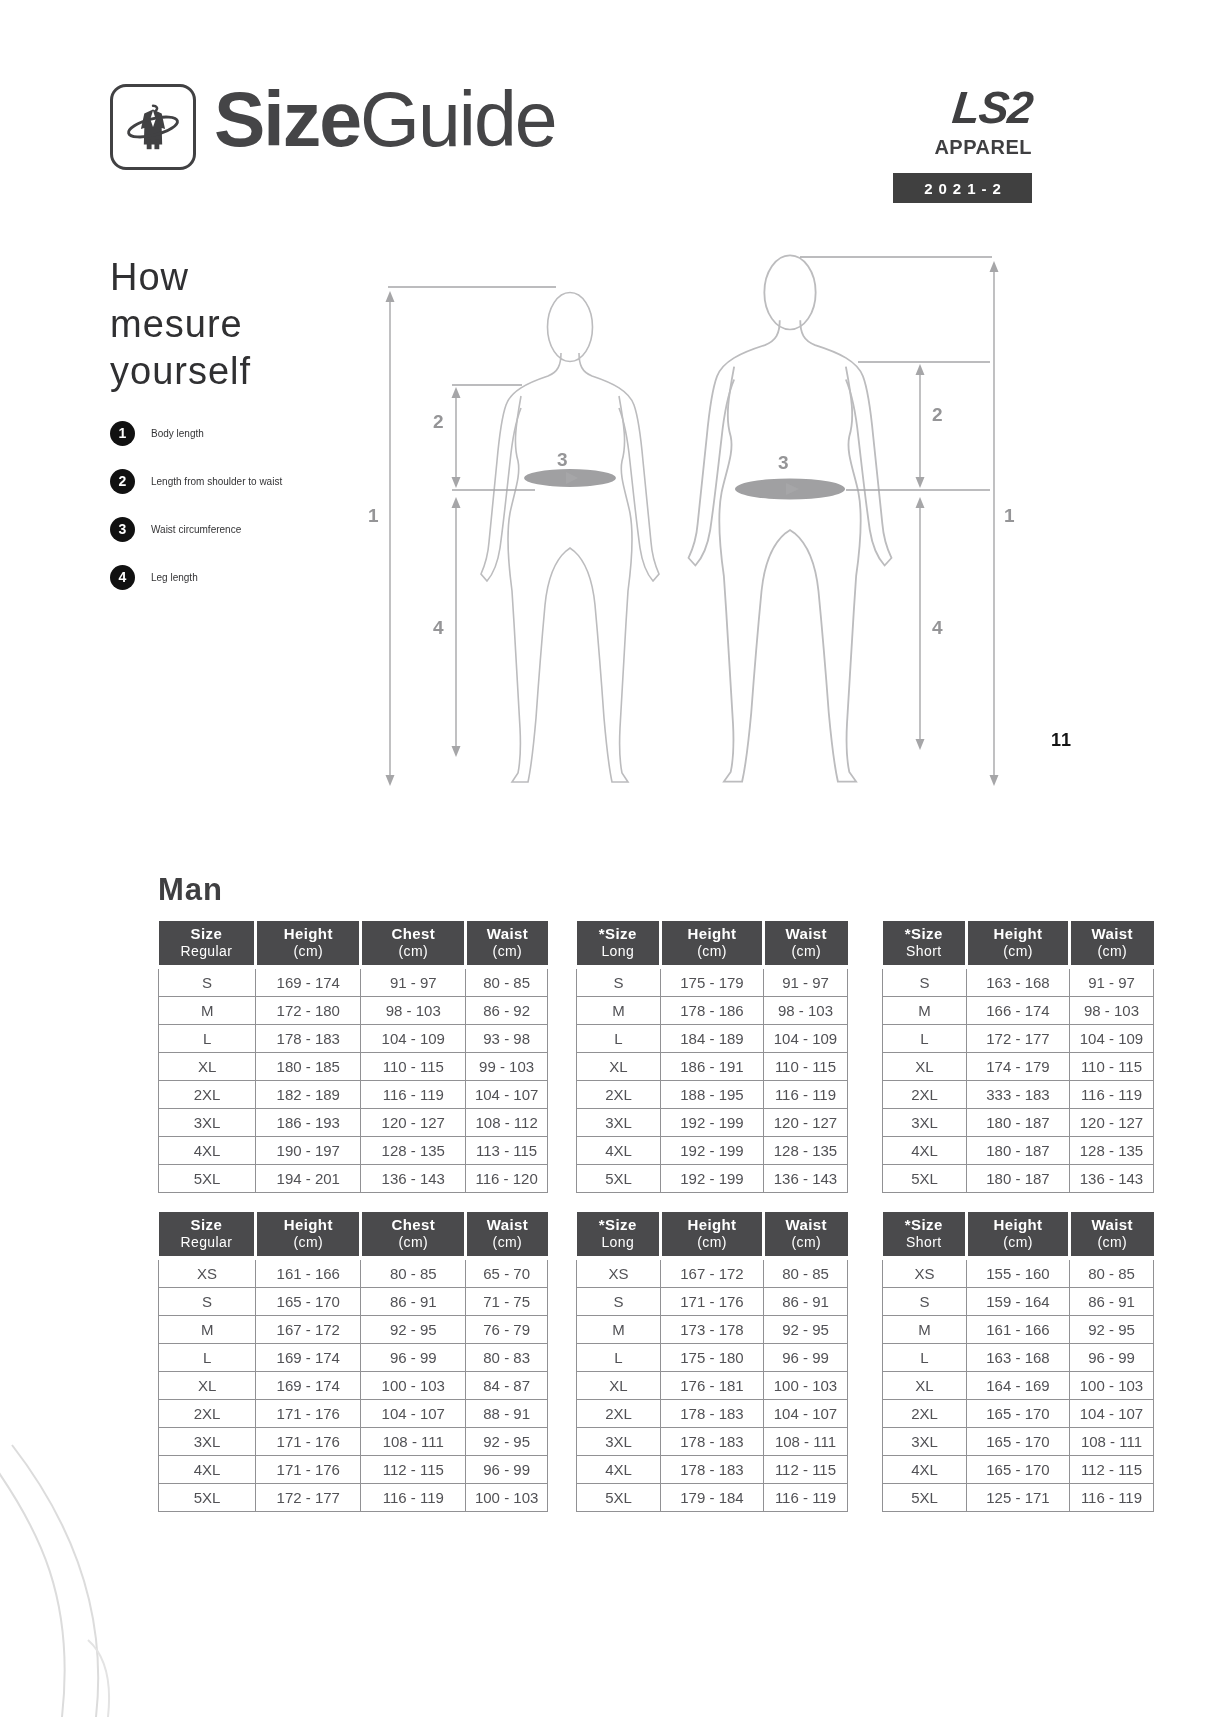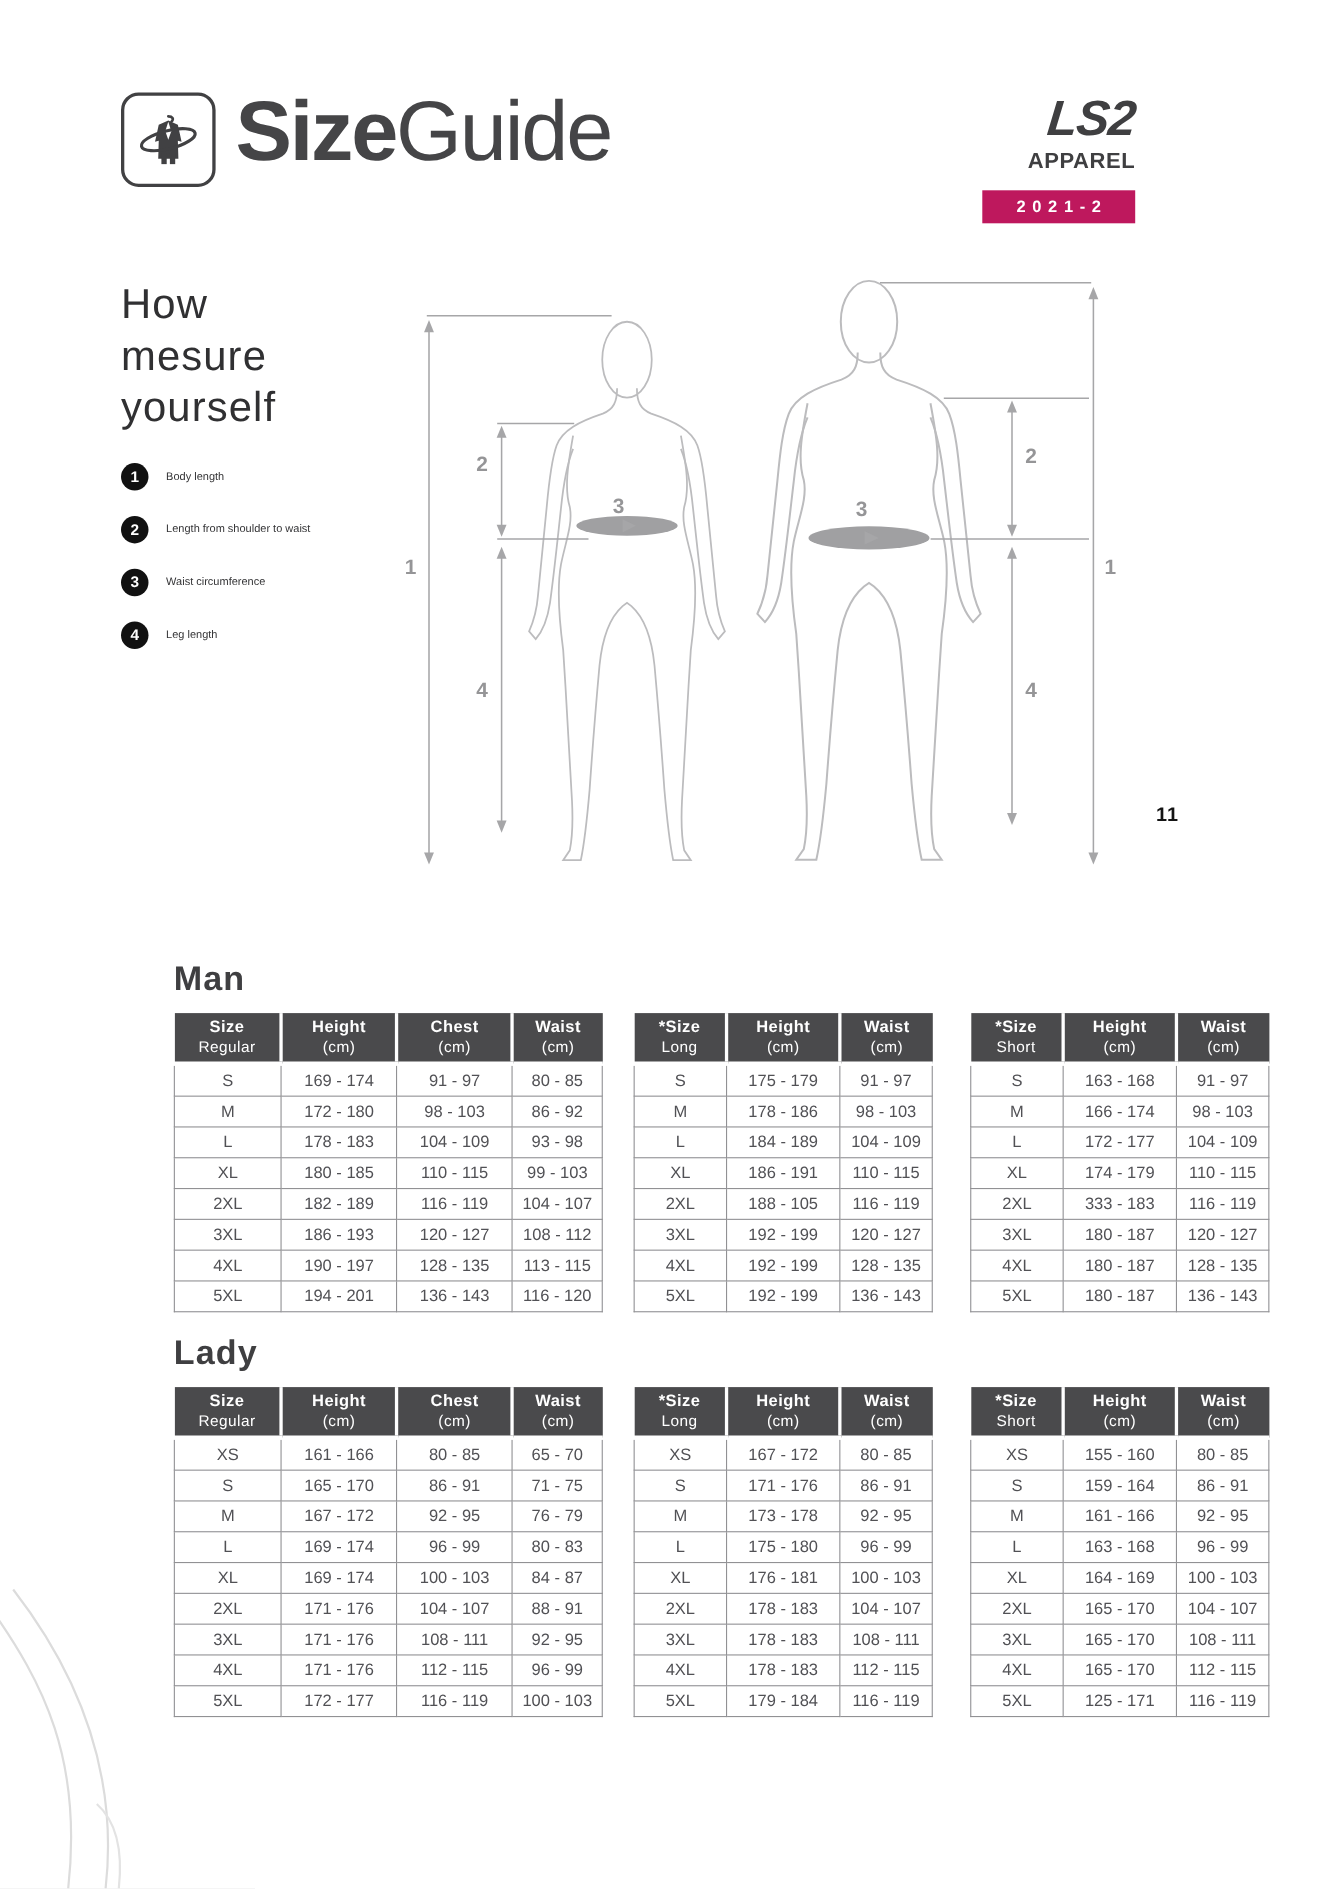--- a/index.html
+++ b/index.html
@@ -20,21 +20,21 @@
   }
   .main-title .bold { font-weight:bold; }
   .main-title .light { font-weight:normal; }
   .brand { position:absolute; left:893px; top:84px; width:139px; text-align:right; }
   .brand-ls2 {
     font-size:45px; font-weight:bold; font-style:italic; color:#3f3f41;
     letter-spacing:-1px; transform:skewX(-6deg); line-height:48px;
   }
   .brand-apparel { font-size:20px; font-weight:bold; color:#3f3f41; letter-spacing:0.5px; line-height:30px; }
   .brand-badge {
-    margin-top:11px; background:#be185d; color:#fff; font-size:15px; font-weight:bold;
+    margin-top:11px; background:#404040; color:#fff; font-size:15px; font-weight:bold;
     letter-spacing:6px; text-align:center; padding:7px 0 6px 6px;
   }
   
   .how-title {
     position:absolute; left:110px; top:254px; font-size:38px; line-height:47px;
     color:#303032; letter-spacing:1px; font-weight:normal;
   }
   .steps { position:absolute; left:110px; top:420px; }
   .step { display:flex; align-items:center; height:26px; margin-bottom:22px; }
   .step-num {
@@ -310,21 +310,21 @@
               <td>184 - 189</td>
               <td>104 - 109</td>
             </tr>
             <tr>
               <td>XL</td>
               <td>186 - 191</td>
               <td>110 - 115</td>
             </tr>
             <tr>
               <td>2XL</td>
-              <td>188 - 105</td>
+              <td>188 - 195</td>
               <td>116 - 119</td>
             </tr>
             <tr>
               <td>3XL</td>
               <td>192 - 199</td>
               <td>120 - 127</td>
             </tr>
             <tr>
               <td>4XL</td>
               <td>192 - 199</td>
@@ -399,21 +399,20 @@
               <td>5XL</td>
               <td>180 - 187</td>
               <td>136 - 143</td>
             </tr>
           </tbody>
         </table>
     </div>
   </div>
 
   <div class="section section-lady">
-    <h2 class="section-title">Lady</h2>
     <div class="tables">
       <table class="size-table t0">
           <colgroup>
             <col style="width: 25%;">
             <col style="width: 27%;">
             <col style="width: 27%;">
             <col style="width: 21%;">
           </colgroup>
           <thead>
             <tr>

